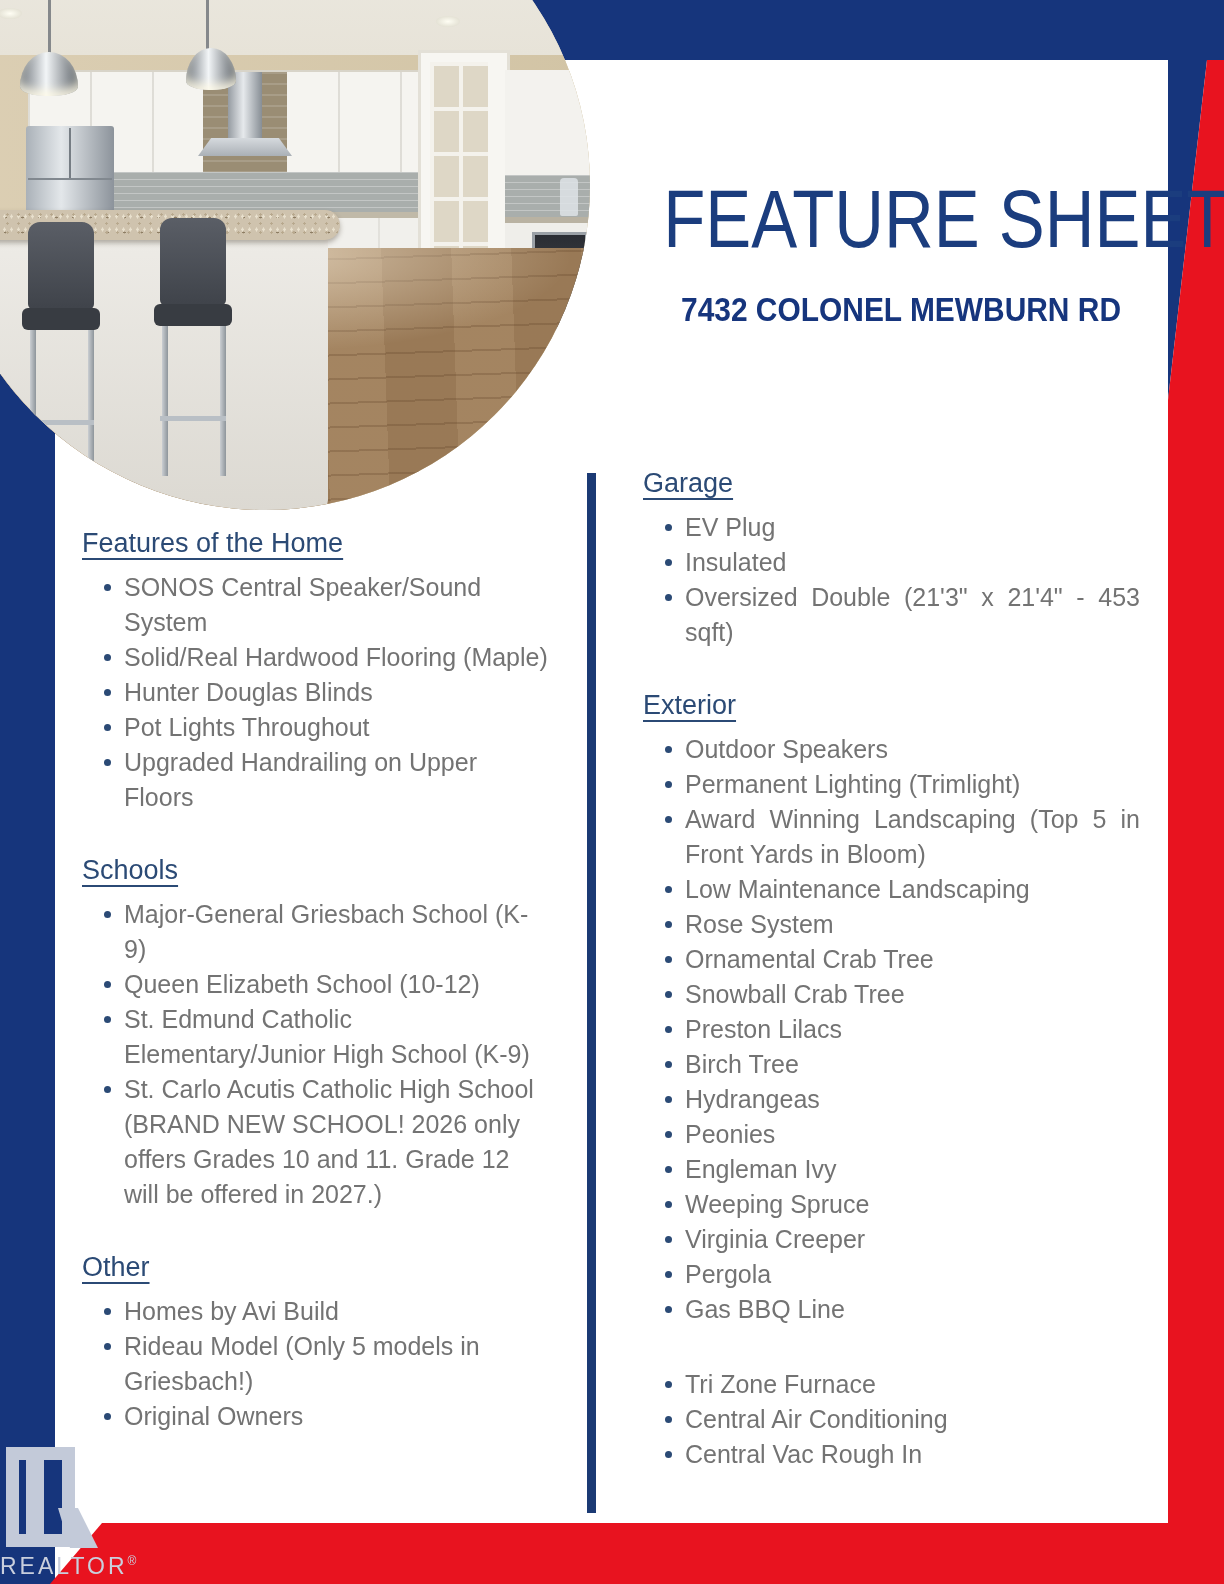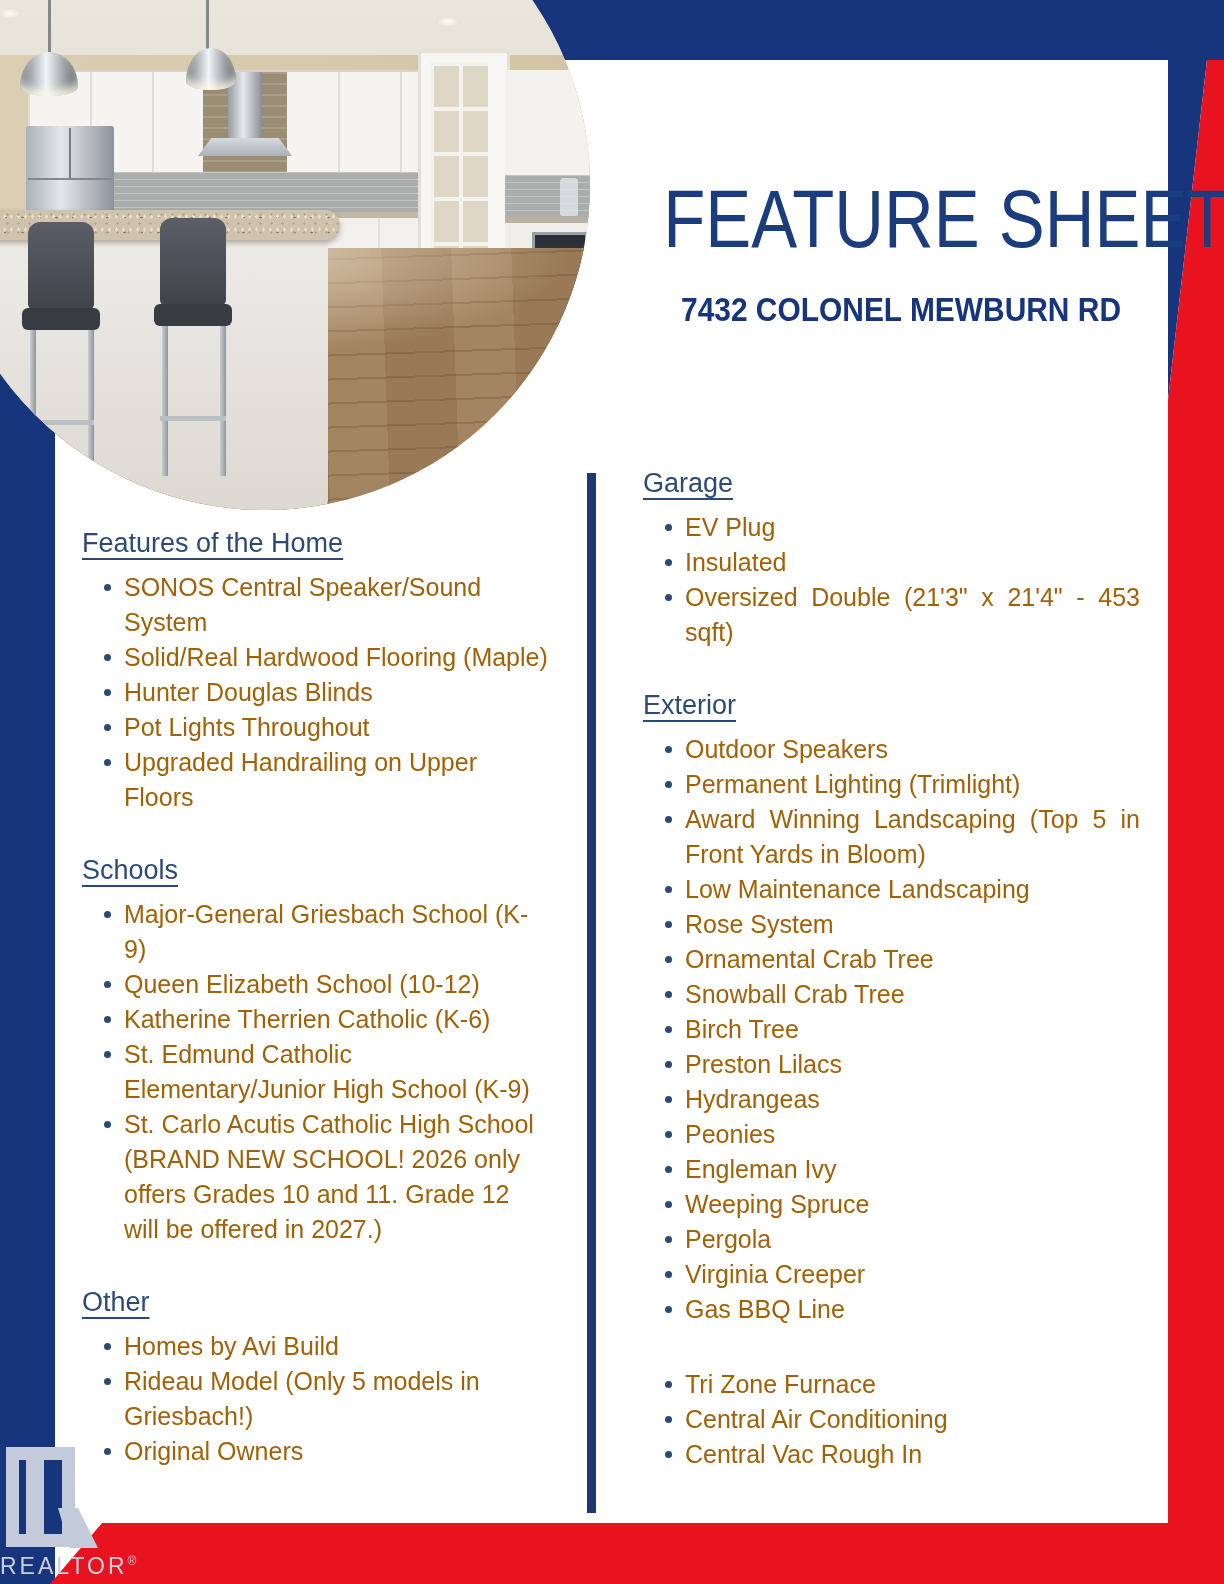--- a/index.html
+++ b/index.html
@@ -32,21 +32,21 @@
   .column-left  { left:82px;  top:528px; width:500px; }
   .column-right { left:643px; top:468px; width:497px; }
   .section + .section { margin-top:40px; }
   .section-heading {
     margin:0 0 11px 0; font-size:27px; line-height:31px; font-weight:400; color:#2b4a75;
     text-decoration:underline; text-decoration-thickness:2px; text-underline-offset:6px;
   }
   .bullet-list { margin:0; padding:0; list-style:none; }
   .bullet-item {
     position:relative; padding-left:42px; font-size:25px; line-height:35px;
-    white-space:pre-line; color:#a16207;
+    white-space:pre-line; color:#737373;
   }
   .bullet-item::before {
     content:""; position:absolute; left:22px; top:14px; width:7px; height:7px;
     border-radius:50%; background:#2b4a75;
   }
   .column-right .bullet-item { text-align:justify; }
 
   
   .photo { left:-60px; top:-140px; width:650px; height:650px; border-radius:50%;
            overflow:hidden; background:#d9ccb0; z-index:2; }
@@ -202,21 +202,20 @@
           <li class="bullet-item">Upgraded Handrailing on Upper
 Floors</li>
         </ul>
       </section>
       <section class="section">
         <h2 class="section-heading">Schools</h2>
         <ul class="bullet-list">
           <li class="bullet-item">Major-General Griesbach School (K-
 9)</li>
           <li class="bullet-item">Queen Elizabeth School (10-12)</li>
-          <li class="bullet-item">Katherine Therrien Catholic (K-6)</li>
           <li class="bullet-item">St. Edmund Catholic
 Elementary/Junior High School (K-9)</li>
           <li class="bullet-item">St. Carlo Acutis Catholic High School
 (BRAND NEW SCHOOL! 2026 only
 offers Grades 10 and 11. Grade 12
 will be offered in 2027.)</li>
         </ul>
       </section>
       <section class="section">
         <h2 class="section-heading">Other</h2>
@@ -240,28 +239,28 @@
       <section class="section">
         <h2 class="section-heading">Exterior</h2>
         <ul class="bullet-list">
           <li class="bullet-item">Outdoor Speakers</li>
           <li class="bullet-item">Permanent Lighting (Trimlight)</li>
           <li class="bullet-item">Award Winning Landscaping (Top 5 in Front Yards in Bloom)</li>
           <li class="bullet-item">Low Maintenance Landscaping</li>
           <li class="bullet-item">Rose System</li>
           <li class="bullet-item">Ornamental Crab Tree</li>
           <li class="bullet-item">Snowball Crab Tree</li>
+          <li class="bullet-item">Preston Lilacs</li>
           <li class="bullet-item">Birch Tree</li>
-          <li class="bullet-item">Preston Lilacs</li>
           <li class="bullet-item">Hydrangeas</li>
           <li class="bullet-item">Peonies</li>
           <li class="bullet-item">Engleman Ivy</li>
           <li class="bullet-item">Weeping Spruce</li>
+          <li class="bullet-item">Virginia Creeper</li>
           <li class="bullet-item">Pergola</li>
-          <li class="bullet-item">Virginia Creeper</li>
           <li class="bullet-item">Gas BBQ Line</li>
         </ul>
       </section>
       <section class="section">
         <ul class="bullet-list">
           <li class="bullet-item">Tri Zone Furnace</li>
           <li class="bullet-item">Central Air Conditioning</li>
           <li class="bullet-item">Central Vac Rough In</li>
         </ul>
       </section>

